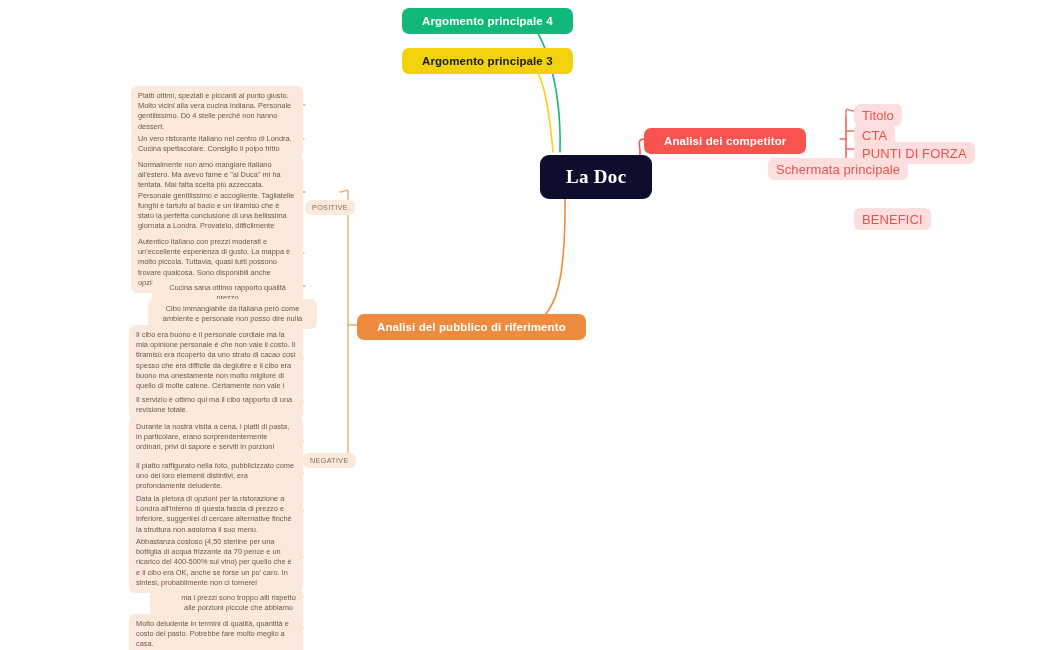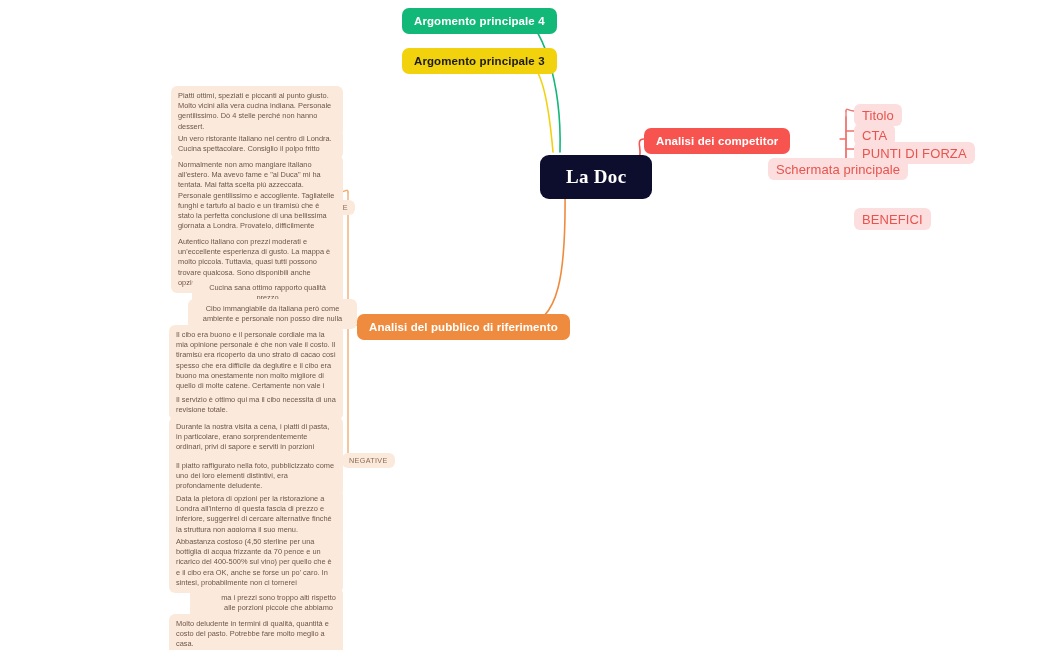--- a/index.html
+++ b/index.html
@@ -24,21 +24,21 @@
     padding: 11px 26px;
     border-radius: 9px;
     letter-spacing: .3px;
   }
 
   
   .main-node {
     color: #ffffff;
     font-size: 11.5px;
     font-weight: 700;
-    padding: 7px 12px;
+    padding: 7px 20px;
     border-radius: 7px;
     letter-spacing: .1px;
   }
   .main-green  { background: #12b877; }
   .main-yellow { background: #f2d20c; color:#1b1b1b; }
   .main-red    { background: #f75450; }
   .main-orange { background: #ef8b3e; }
 
   
   .sub {
@@ -52,21 +52,20 @@
   
   .review {
     position: absolute;
     background: #fbeadb;
     color: #6d554a;
     font-size: 7.4px;
     line-height: 1.38;
     padding: 5px 7px;
     border-radius: 6px;
     white-space: pre-line;
-    margin-left: 40px;
   }
   .review.center { text-align: center; }
 
   .lbl-chip {
     position:absolute;
     background:#fbeadb;
     color:#8a6a52;
     font-size:7.2px;
     letter-spacing:.35px;
     padding:3px 7px;
@@ -143,31 +142,31 @@
   <div class="node main-node main-orange" style="left:357px; top:314px;">Analisi del pubblico di riferimento</div>
 
   <div class="node sub sub-red" style="left:768px; top:132px;margin-top:26px;">Schermata principale</div>
 
   <div class="node sub sub-red" style="left:854px; top:104px;">Titolo</div>
   <div class="node sub sub-red" style="left:854px; top:124px;">CTA</div>
   <div class="node sub sub-red" style="left:854px; top:142px;">PUNTI DI FORZA</div>
   <div class="node sub sub-red" style="left:854px; top:160px;margin-top:48px;">BENEFICI</div>
 
   <div class="lbl-chip" style="left:305px; top:200px;">POSITIVE</div>
-  <div class="lbl-chip" style="left:303px; top:453px;margin-left:39px;">NEGATIVE</div>
+  <div class="lbl-chip" style="left:303px; top:453px;">NEGATIVE</div>
 
   <div class="review" style="left:131px; top:86px; width:172px;">Piatti ottimi, speziati e piccanti al punto giusto. Molto vicini alla vera cucina indiana. Personale gentilissimo. Dò 4 stelle perché non hanno dessert.</div>
   <div class="review" style="left:131px; top:129px; width:172px;">Un vero ristorante italiano nel centro di Londra. Cucina spettacolare. Consiglio il polpo fritto</div>
   <div class="review" style="left:131px; top:155px; width:172px;">Normalmente non amo mangiare italiano all'estero. Ma avevo fame e "al Duca" mi ha tentata. Mai fatta scelta più azzeccata. Personale gentilissimo e accogliente. Tagliatelle funghi e tartufo al bacio e un tiramisù che è stato la perfetta conclusione di una bellissima giornata a Londra. Provatelo, difficilmente rimarrete delusi.</div>
   <div class="review" style="left:131px; top:232px; width:172px;">Autentico italiano con prezzi moderati e un'eccellente esperienza di gusto. La mappa è molto piccola. Tuttavia, quasi tutti possono trovare qualcosa. Sono disponibili anche opzioni senza glutine o vegetariane.</div>
   <div class="review center" style="left:152px; top:278px; width:151px;">Cucina sana ottimo rapporto qualità prezzo</div>
 
   <div class="review center" style="left:148px; top:299px; width:169px;">Cibo immangiabile da italiana però come ambiente e personale non posso dire nulla</div>
   <div class="review" style="left:129px; top:325px; width:174px;">Il cibo era buono e il personale cordiale ma la mia opinione personale è che non vale il costo. Il tiramisù era ricoperto da uno strato di cacao così spesso che era difficile da deglutire e il cibo era buono ma onestamente non molto migliore di quello di molte catene. Certamente non vale i prezzi</div>
-  <div class="review" style="left:129px; top:390px; width:174px;">Il servizio è ottimo qui ma il cibo necessita di una revisione totale.</div>
+  <div class="review" style="left:129px; top:390px; width:174px;">Il servizio è ottimo qui ma il cibo rapporto di una revisione totale.</div>
   <div class="review" style="left:129px; top:417px; width:174px;">Durante la nostra visita a cena, i piatti di pasta, in particolare, erano sorprendentemente ordinari, privi di sapore e serviti in porzioni scarse.</div>
   <div class="review" style="left:129px; top:456px; width:174px;">Il piatto raffigurato nella foto, pubblicizzato come uno dei loro elementi distintivi, era profondamente deludente.</div>
   <div class="review" style="left:129px; top:489px; width:174px;">Data la pletora di opzioni per la ristorazione a Londra all'interno di questa fascia di prezzo e inferiore, suggerirei di cercare alternative finché la struttura non aggiorna il suo menu.</div>
   <div class="review" style="left:129px; top:532px; width:174px;">Abbastanza costoso (4,50 sterline per una bottiglia di acqua frizzante da 70 pence e un ricarico del 400-500% sul vino) per quello che è e il cibo era OK, anche se forse un po' caro. In sintesi, probabilmente non ci tornerei</div>
   <div class="review center" style="left:150px; top:588px; width:153px;padding-left:31px;">ma i prezzi sono troppo alti rispetto alle porzioni piccole che abbiamo mangiato...</div>
   <div class="review" style="left:129px; top:614px; width:174px;">Molto deludente in termini di qualità, quantità e costo del pasto. Potrebbe fare molto meglio a casa.</div>
 
 </div>
 
 </body></html>

